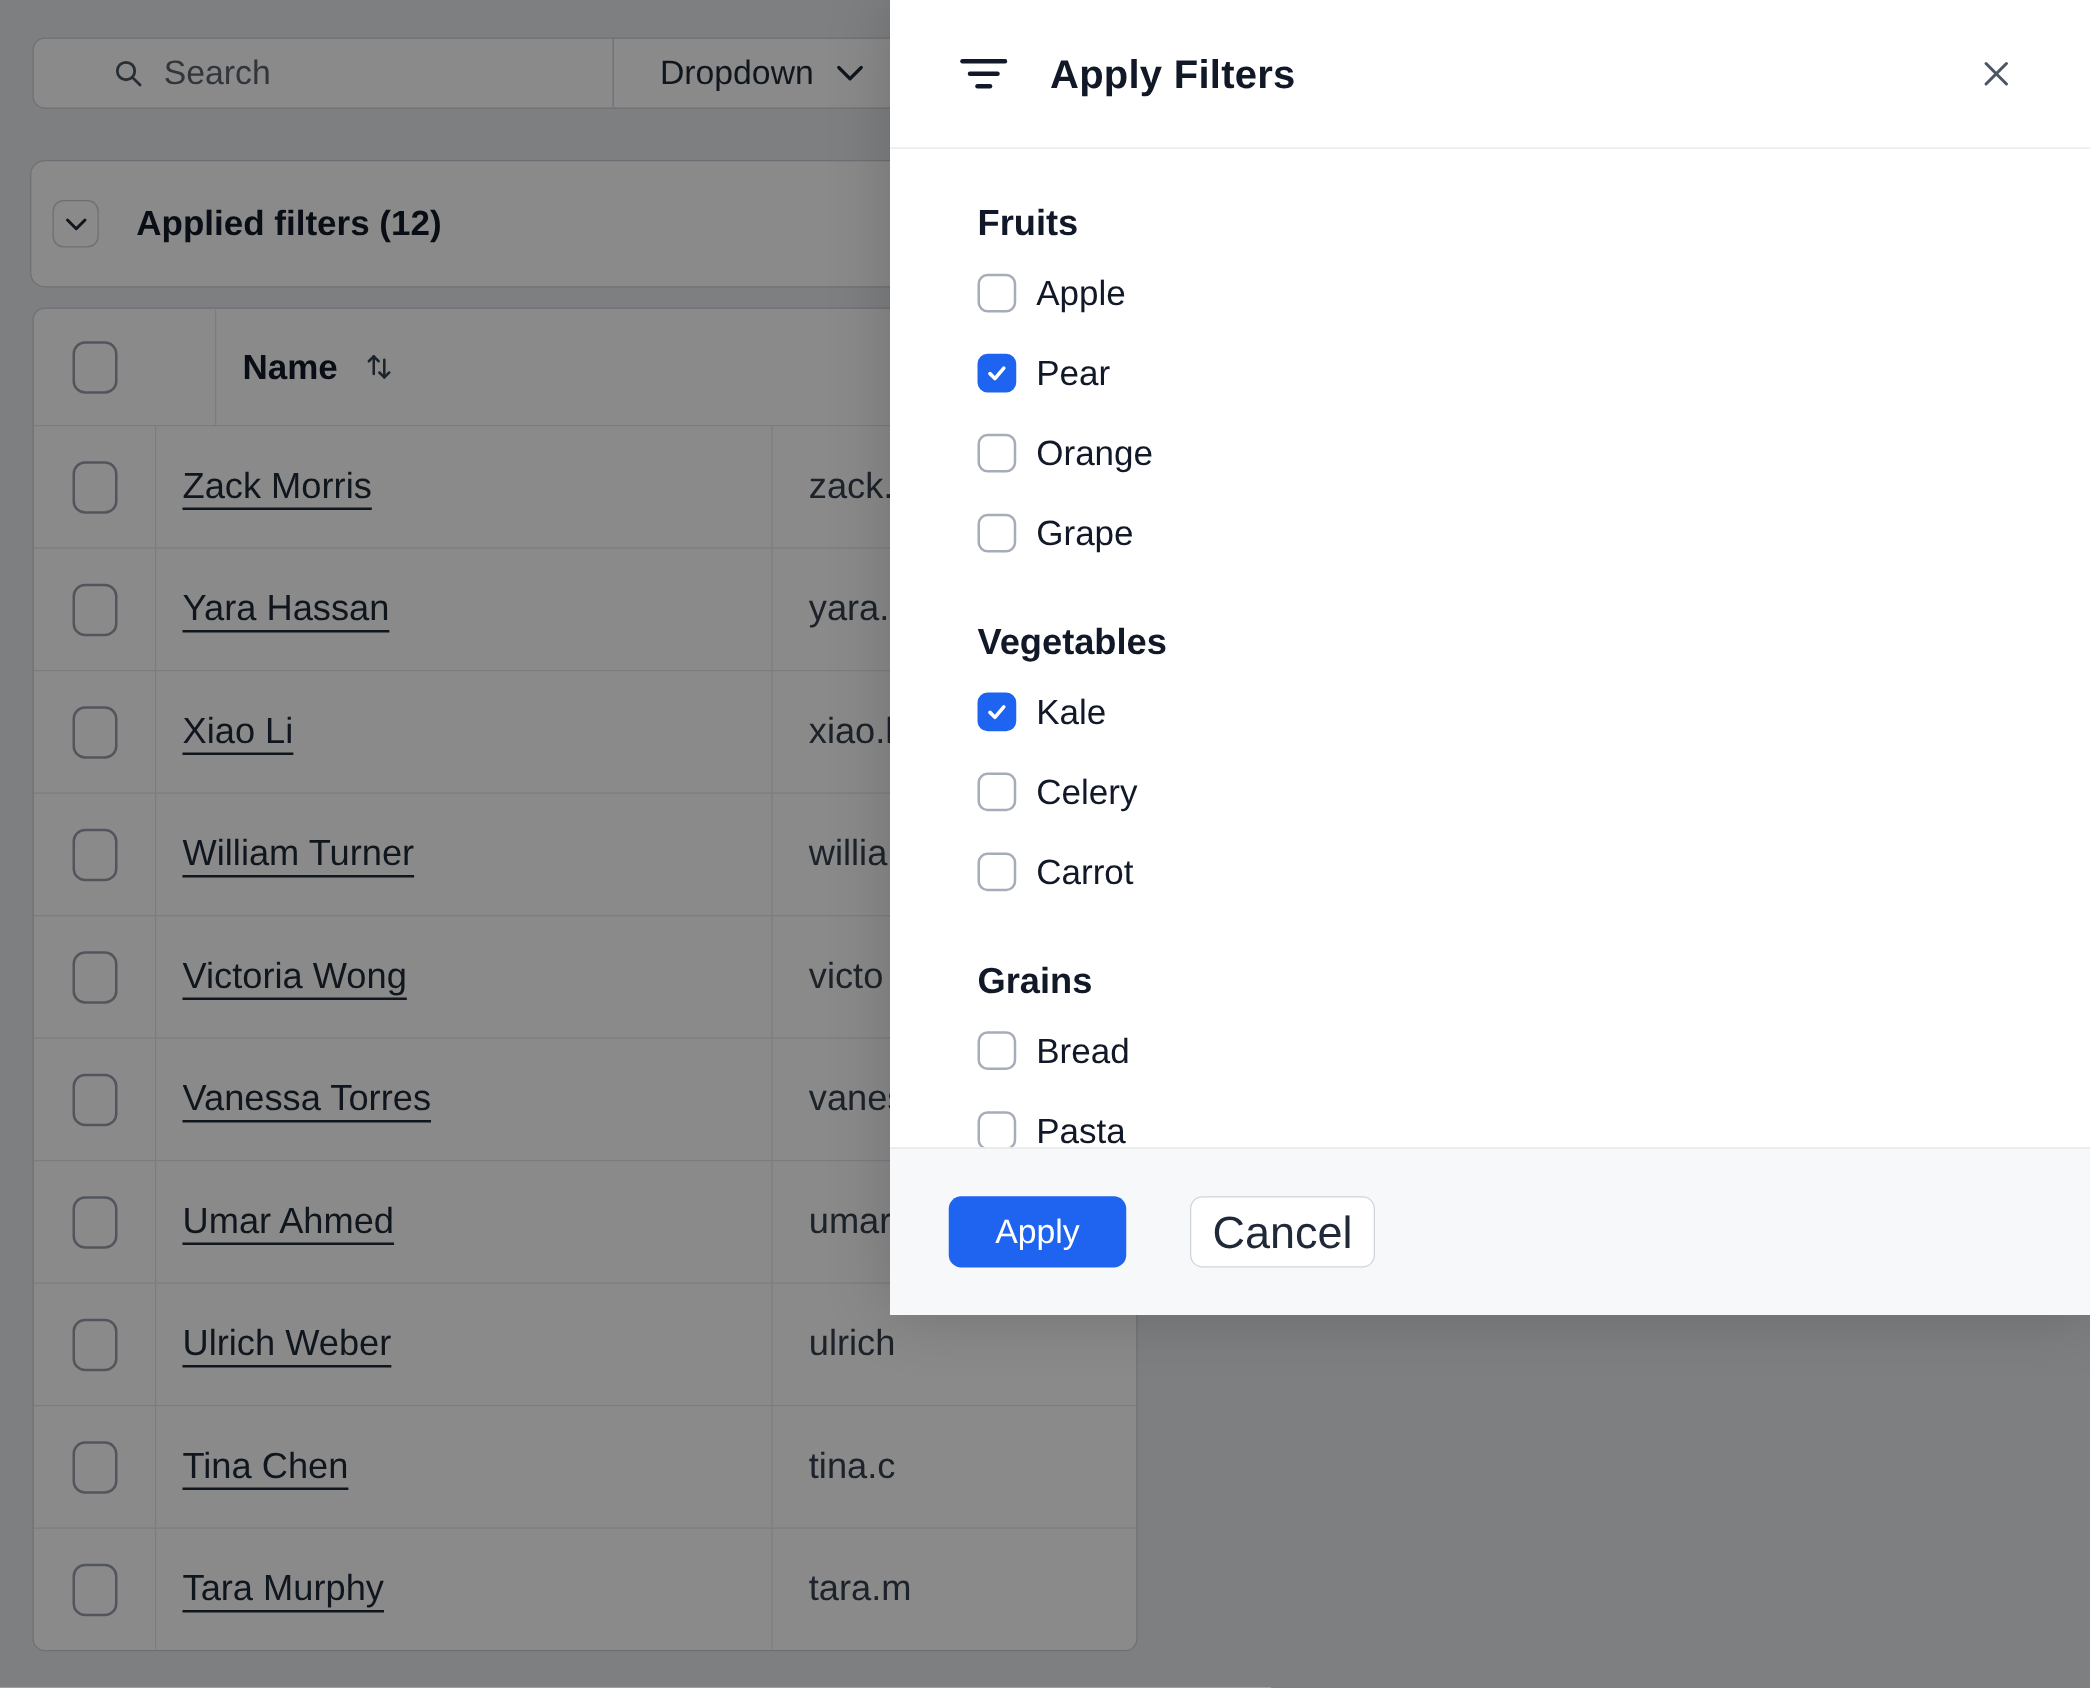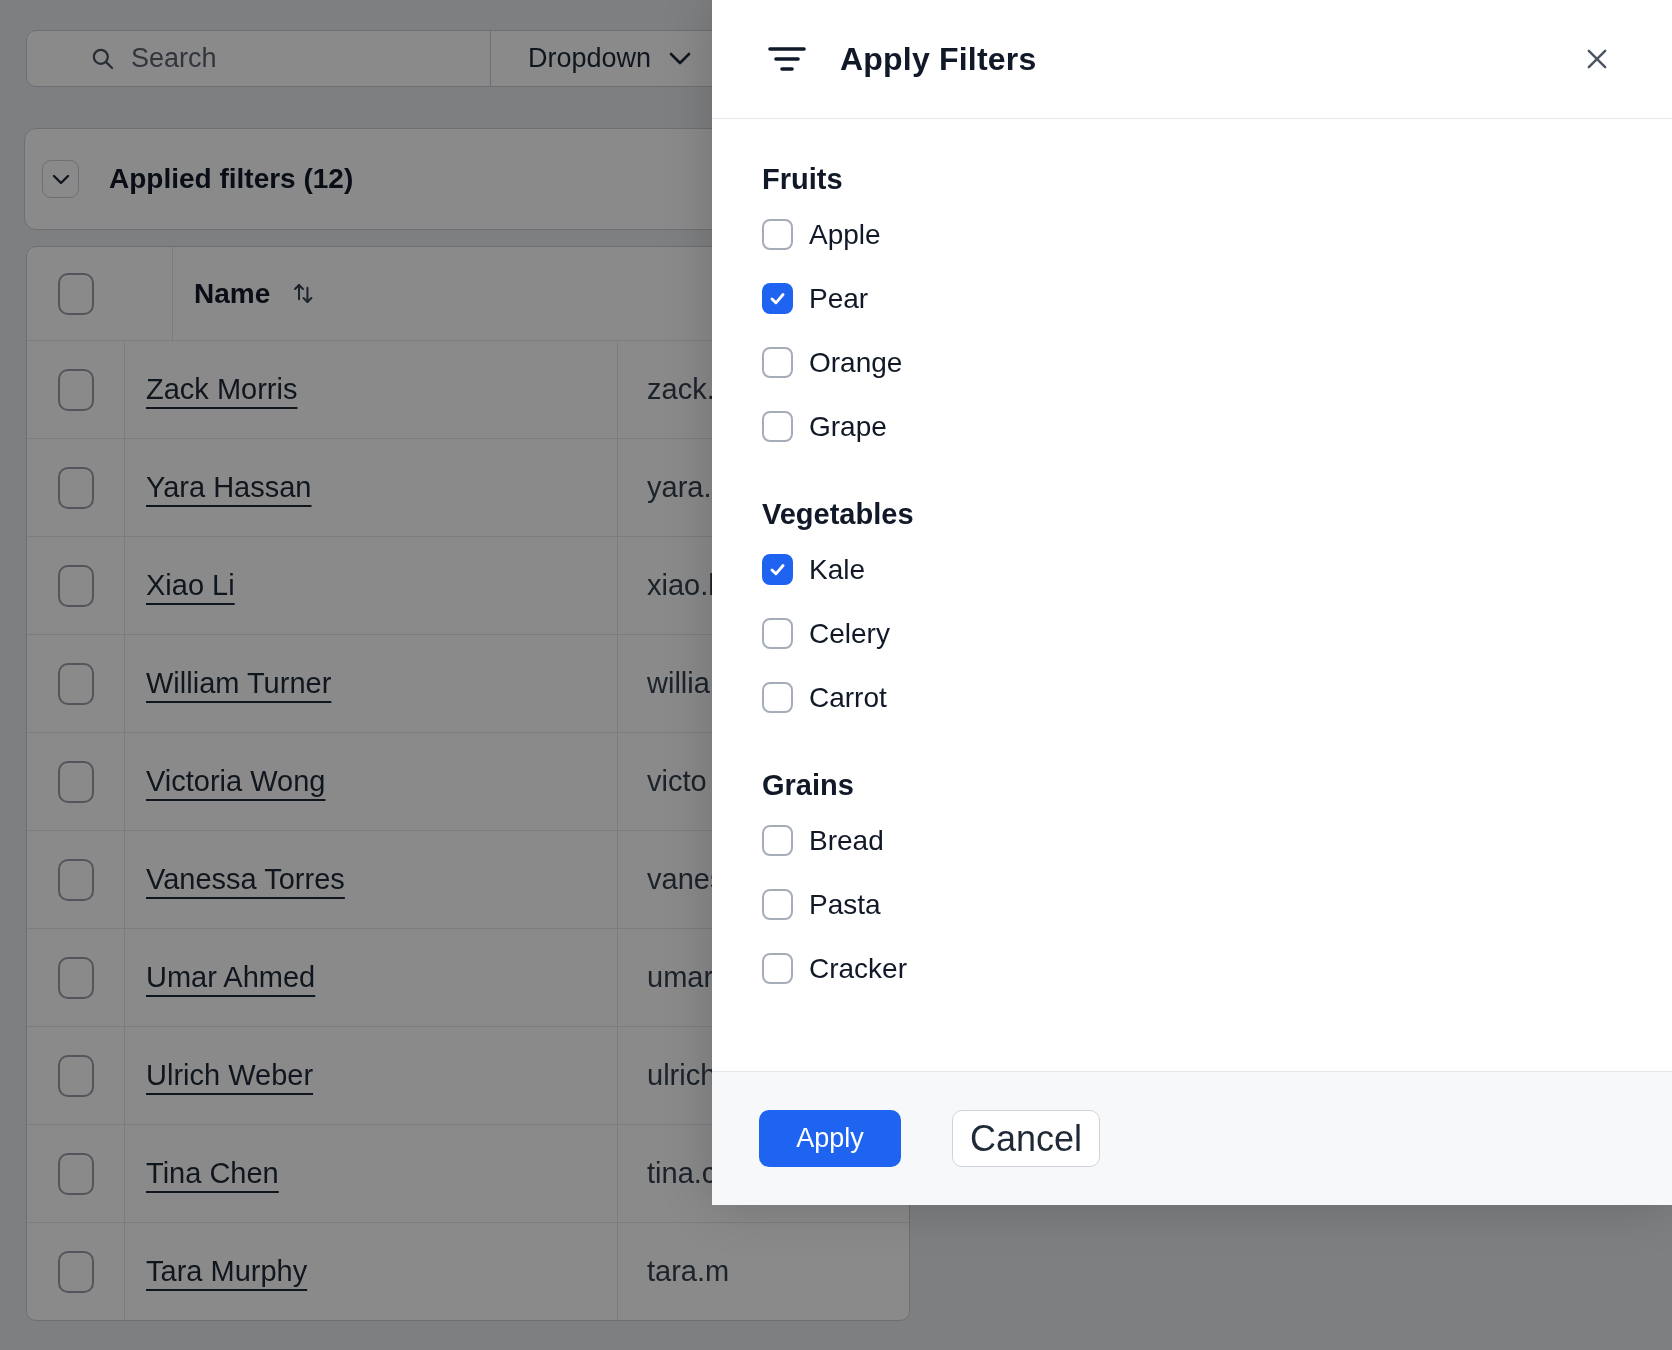--- a/index.html
+++ b/index.html
@@ -61,34 +61,34 @@
     font-size:29px; color:#1f2937; text-decoration:underline;
     text-underline-offset:8px; text-decoration-thickness:2px; white-space:nowrap;
   }
   .email-text { font-size:29px; color:#374151; white-space:nowrap; }
 
   
   .overlay { position:absolute; inset:0; background:rgba(0,0,0,0.46); }
 
   
   .panel {
-    position:absolute; left:712px; top:0; width:960px; height:1205px;
+    position:absolute; left:712px; top:0; width:960px; height:1052px;
     background:#fff; display:flex; flex-direction:column;
     box-shadow:0 0 48px rgba(0,0,0,0.18);
   }
   .panel-header {
     flex:0 0 119px; border-bottom:1px solid #e5e7eb;
     display:flex; align-items:center; padding:0 52px 0 56px;
   }
   .panel-title { font-size:32px; font-weight:700; color:#111827; margin-left:34px; letter-spacing:.2px; }
   .close-btn {
     margin-left:auto; width:46px; height:46px; background:none; border:none;
     display:flex; align-items:center; justify-content:center;
   }
-  .panel-content { flex:1; padding:42px 56px 0 50px; overflow:hidden; }
+  .panel-content { flex:1; padding:42px 56px 0 70px; overflow:hidden; }
   .f-section h2 { font-size:29px; font-weight:700; color:#111827; line-height:36px; margin-bottom:22px; }
   .f-section + .f-section { margin-top:54px; }
   .option { display:flex; align-items:center; height:31px; margin-bottom:33px; }
   .pcb {
     flex:0 0 31px; width:31px; height:31px; border:2px solid #a6adb8; border-radius:8px;
     background:#fff; display:flex; align-items:center; justify-content:center;
   }
   .pcb svg { display:none; }
   .pcb.checked { background:#1e64f0; border-color:#1e64f0; }
   .pcb.checked svg { display:block; }

